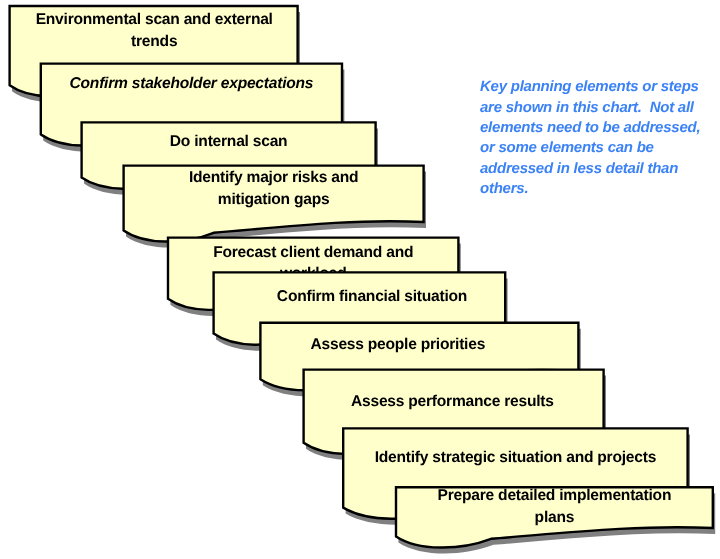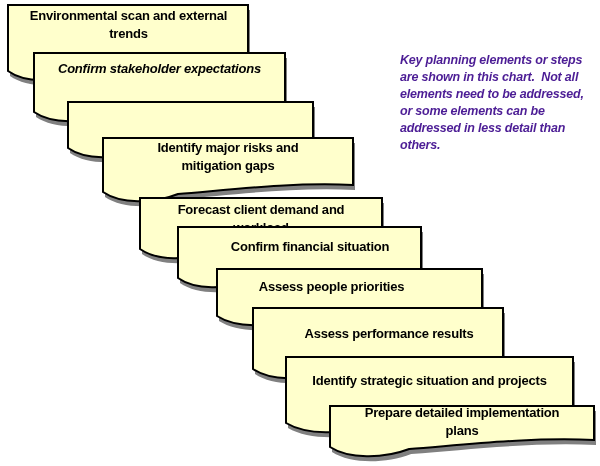--- a/index.html
+++ b/index.html
@@ -8,23 +8,23 @@
     overflow:hidden;font-family:"Liberation Sans","DejaVu Sans",sans-serif;
   }
   .card{position:absolute;}
   .card svg{position:absolute;left:0;top:0;display:block;}
   .card-label{
     position:absolute;
     font-weight:bold;font-size:13px;line-height:18px;letter-spacing:-0.2px;
     color:#000;text-align:center;white-space:pre-wrap;
   }
   .note{
-    position:absolute;left:400px;top:52px;width:200px;
+    position:absolute;left:400px;top:64px;width:200px;
     font-weight:bold;font-style:italic;font-size:12.5px;line-height:17px;
-    letter-spacing:-0.2px;color:#4c1d95;white-space:pre-wrap;
+    letter-spacing:-0.2px;color:#3b82f6;white-space:pre-wrap;
   }
 </style>
 </head>
 <body>
 
 <div class="canvas">
   <div class="note">Key planning elements or steps
 are shown in this chart.  Not all
 elements need to be addressed,
 or some elements can be
@@ -44,20 +44,21 @@
           <path d="M0,0 H251 V52 C188.3,49 125.5,57 75.3,61 C50.2,71 17.6,71 0,59 Z" transform="translate(4,7)" fill="#808080"></path>
           <path d="M0,0 H251 V52 C188.3,49 125.5,57 75.3,61 C50.2,71 17.6,71 0,59 Z" transform="translate(2,2)" fill="#FFFFCC" stroke="#000000" stroke-width="2"></path>
         </svg>
         <div class="card-label" style="top:9px;left:2px;width:251px">Confirm stakeholder expectations</div>
       </div>
       <div class="card" style="left: 66px; top: 100px; width: 253px; height: 70px;">
         <svg width="253" height="70" viewBox="0 0 253 70">
           <path d="M0,0 H245 V39 C183.8,36 122.5,44 73.5,48 C49.0,58 17.2,58 0,46 Z" transform="translate(4,7)" fill="#808080"></path>
           <path d="M0,0 H245 V39 C183.8,36 122.5,44 73.5,48 C49.0,58 17.2,58 0,46 Z" transform="translate(2,2)" fill="#FFFFCC" stroke="#000000" stroke-width="2"></path>
         </svg>
+        <div class="card-label" style="top:9px;left:2px;width:245px">Do internal scan</div>
       </div>
       <div class="card" style="left: 101px; top: 136px; width: 258px; height: 78px;">
         <svg width="258" height="78" viewBox="0 0 258 78">
           <path d="M0,0 H250 V47 C187.5,44 125.0,52 75.0,56 C50.0,66 17.5,66 0,54 Z" transform="translate(4,7)" fill="#808080"></path>
           <path d="M0,0 H250 V47 C187.5,44 125.0,52 75.0,56 C50.0,66 17.5,66 0,54 Z" transform="translate(2,2)" fill="#FFFFCC" stroke="#000000" stroke-width="2"></path>
         </svg>
         <div class="card-label" style="top:3px;left:2px;width:250px">Identify major risks and
 mitigation gaps</div>
       </div>
       <div class="card" style="left: 138px; top: 182px; width: 250px; height: 75px; margin-top: 14px;">
@@ -80,21 +81,21 @@
           <path d="M0,0 H265 V40 C198.8,37 132.5,45 79.5,49 C53.0,59 18.6,59 0,47 Z" transform="translate(4,7)" fill="#808080"></path>
           <path d="M0,0 H265 V40 C198.8,37 132.5,45 79.5,49 C53.0,59 18.6,59 0,47 Z" transform="translate(2,2)" fill="#FFFFCC" stroke="#000000" stroke-width="2"></path>
         </svg>
         <div class="card-label" style="top:11px;left:2px;width:229px">Assess people priorities</div>
       </div>
       <div class="card" style="left: 251px; top: 306px; width: 258px; height: 85px;">
         <svg width="258" height="85" viewBox="0 0 258 85">
           <path d="M0,0 H250 V54 C187.5,51 125.0,59 75.0,63 C50.0,73 17.5,73 0,61 Z" transform="translate(4,7)" fill="#808080"></path>
           <path d="M0,0 H250 V54 C187.5,51 125.0,59 75.0,63 C50.0,73 17.5,73 0,61 Z" transform="translate(2,2)" fill="#FFFFCC" stroke="#000000" stroke-width="2"></path>
         </svg>
-        <div class="card-label" style="top:19px;left:13px;width:250px">Assess performance results</div>
+        <div class="card-label" style="top:19px;left:1px;width:250px">Assess performance results</div>
       </div>
       <div class="card" style="left: 284px; top: 355px; width: 295px; height: 90px;">
         <svg width="295" height="90" viewBox="0 0 295 90">
           <path d="M0,0 H287 V59 C215.3,56 143.5,64 86.1,68 C57.4,78 20.1,78 0,66 Z" transform="translate(4,7)" fill="#808080"></path>
           <path d="M0,0 H287 V59 C215.3,56 143.5,64 86.1,68 C57.4,78 20.1,78 0,66 Z" transform="translate(2,2)" fill="#FFFFCC" stroke="#000000" stroke-width="2"></path>
         </svg>
         <div class="card-label" style="top:17px;left:2px;width:287px">Identify strategic situation and projects</div>
       </div>
       <div class="card" style="left: 328px; top: 404px; width: 272px; height: 65px;">
         <svg width="272" height="65" viewBox="0 0 272 65">

